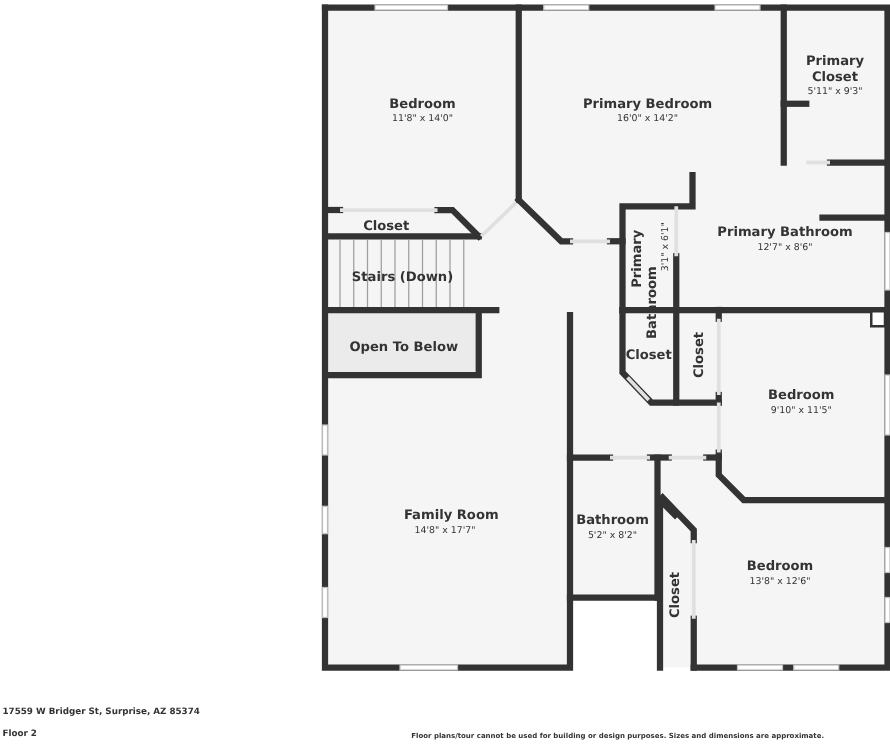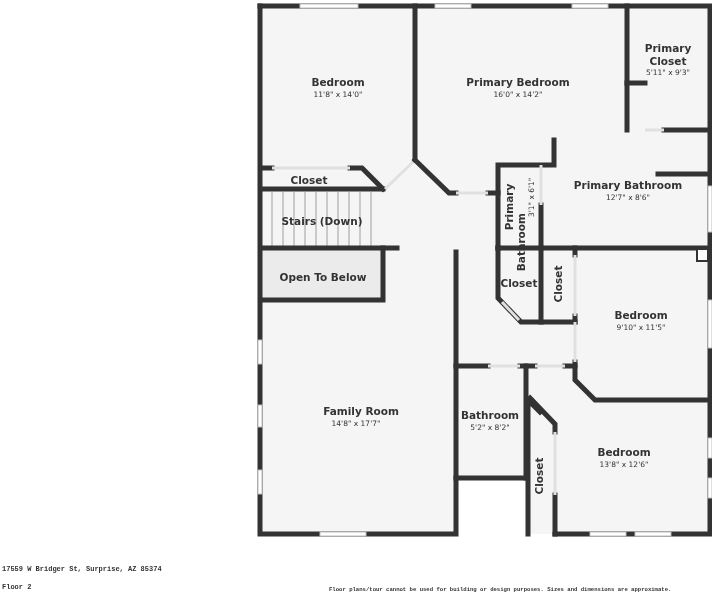--- a/index.html
+++ b/index.html
@@ -6,21 +6,21 @@
     body { width: 712px; height: 600px; position: relative; overflow: hidden;
            font-family: "DejaVu Sans", "Liberation Sans", sans-serif; }
     #plan { position: absolute; left: 0; top: 0; width: 712px; height: 600px; }
     .floor { fill: #f5f5f5; }
     .wall { stroke: #333333; stroke-width: 5; fill: none; stroke-linecap: square; }
     .win { fill: #ffffff; stroke: #bdbdbd; stroke-width: 1; }
     .door { stroke: #e0e0e0; stroke-width: 3; fill: none; }
     .rn { font-size: 10.5px; fill: #333333; font-weight: bold; text-anchor: middle; }
     .rd { font-size: 7.5px; fill: #333333; text-anchor: middle; }
     .stairline { stroke: #9e9e9e; stroke-width: 1; }
-    .footer { position: absolute; font-size: 7px; color: #333333; font-weight: bold; font-family: Liberation Mono, monospace; }
+    .footer { position: absolute; font-size: 7px; color: #333333; font-weight: bold; }
     #addr { left: 2px; top: 565px; }
     #floor { left: 2px; top: 583px; }
     #disclaimer { left: 329px; top: 586px; font-size: 5.6px; }
   </style>
 </head>
 <body>
 
 <svg id="plan" viewBox="0 0 712 600" xmlns="http://www.w3.org/2000/svg">
 
   <rect class="floor" x="260" y="6" width="450" height="528"></rect>

